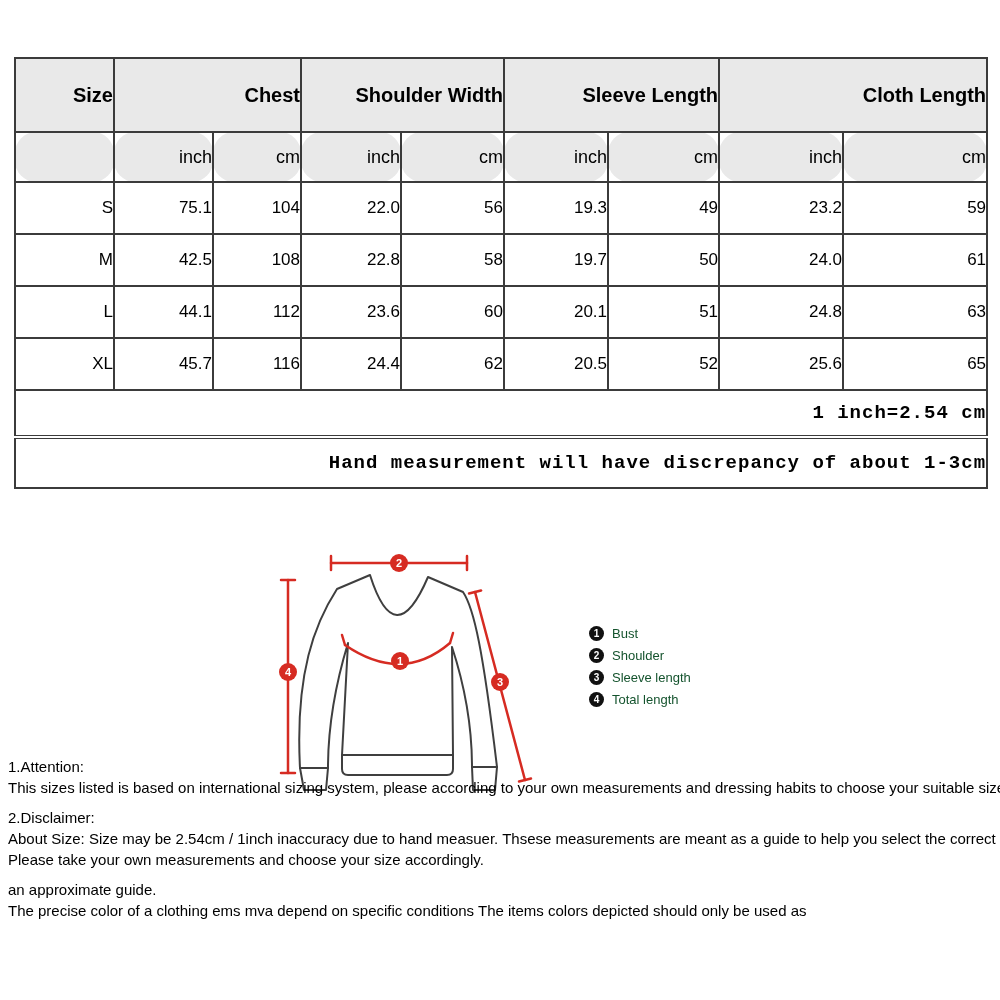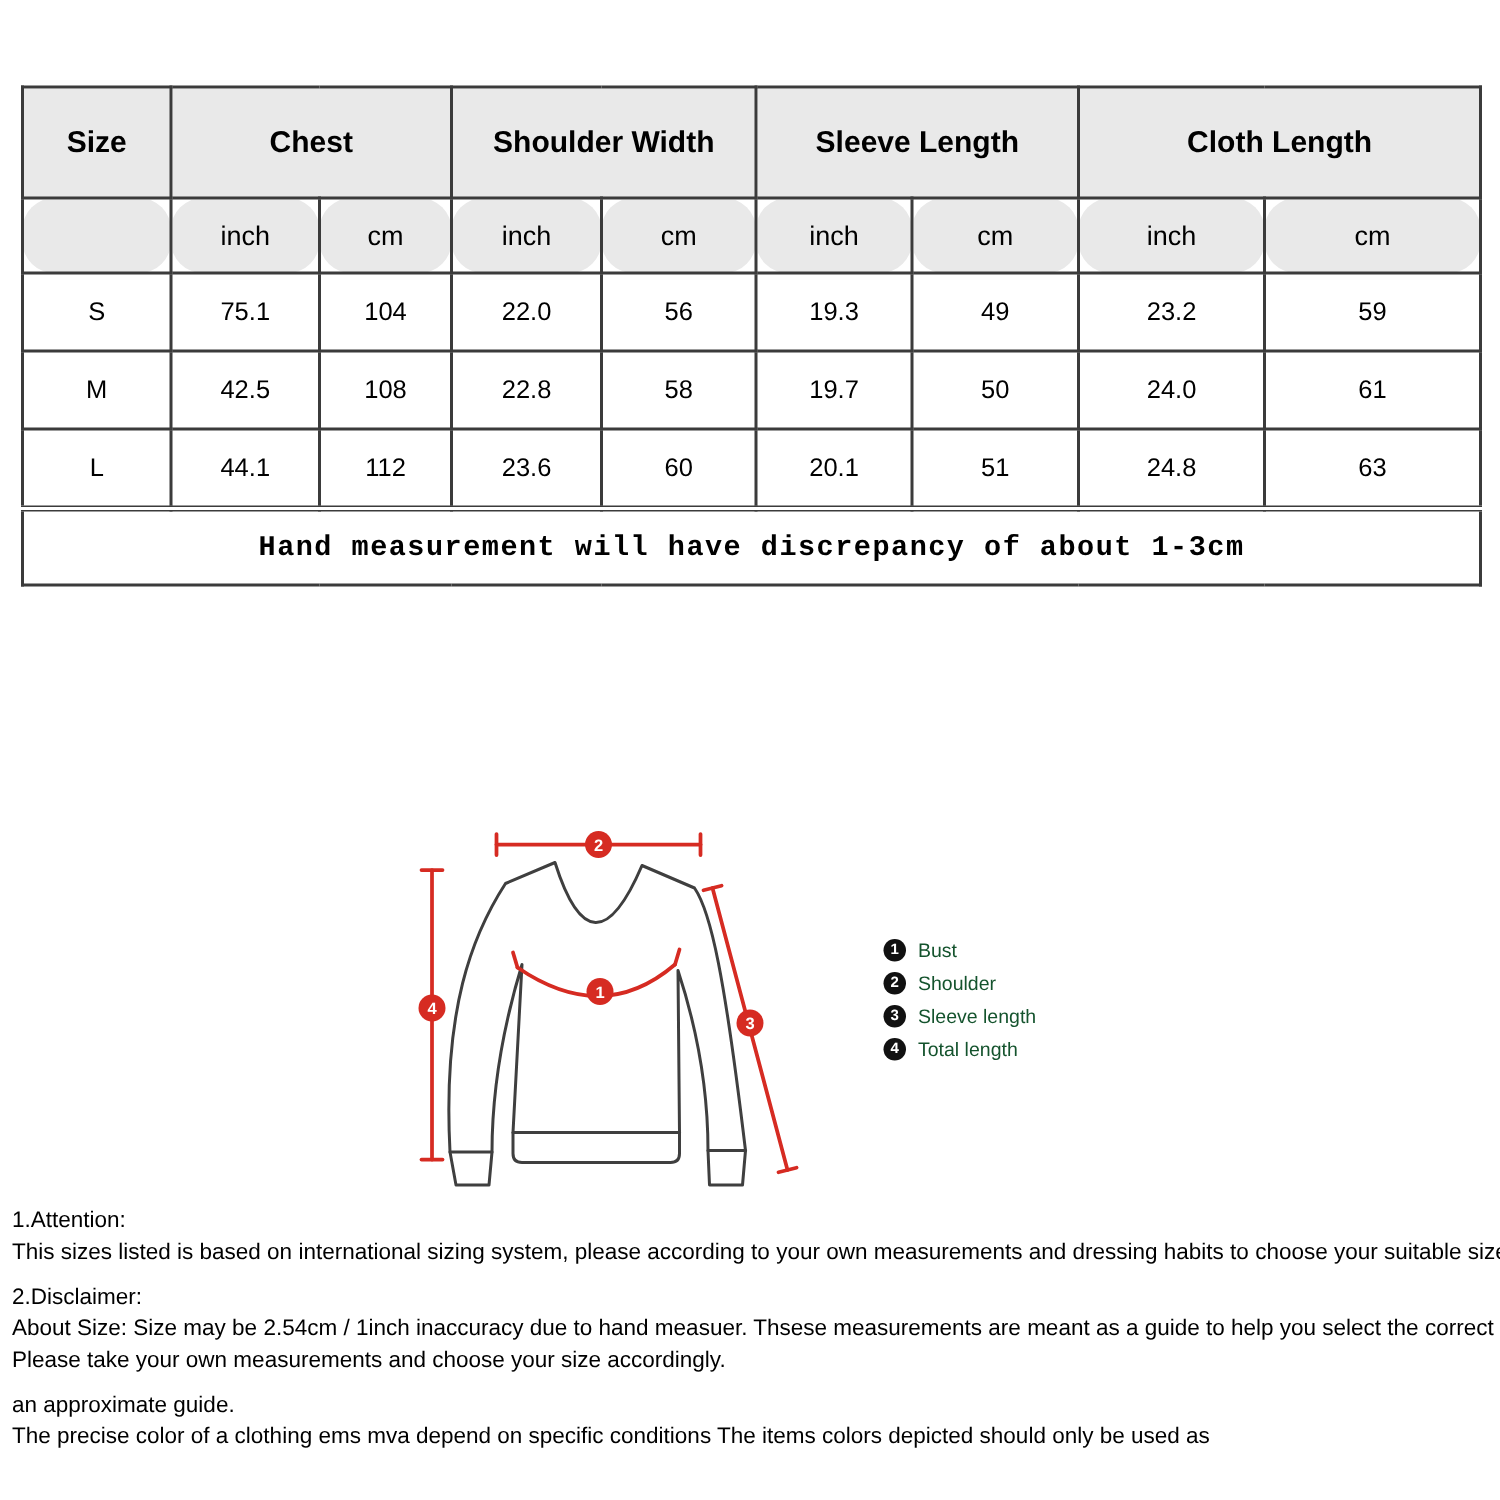--- a/index.html
+++ b/index.html
@@ -7,21 +7,21 @@
     width:1000px;height:1000px;background:#ffffff;position:relative;
     font-family:"Liberation Sans","DejaVu Sans",sans-serif;color:#000;
   }
 
   
   table.chart{
     position:absolute;left:14px;top:57px;
     border-collapse:collapse;table-layout:fixed;width:972px;
   }
   table.chart th,table.chart td{
-    border:2px solid #3b3b3b;text-align:center;vertical-align:middle;
+    border:2px solid #3b3b3b;text-align:right;vertical-align:middle;
     padding:0;overflow:hidden;
   }
   tr.hdr th{background:#e9e9e9;font-weight:bold;font-size:20px;height:72px;}
   tr.unit th{background:#e9e9e9;font-weight:normal;font-size:18px;height:48px;border-radius:21px;}
   tr.data td, tr.data th{background:#fff;font-weight:normal;font-size:17px;height:50px;}
   tr.note td{
     background:#fff;height:44px;
     font-family:"Liberation Mono","DejaVu Sans Mono",monospace;
     font-weight:bold;font-size:19px;letter-spacing:1px;
   }
@@ -33,21 +33,21 @@
   .legend{position:absolute;left:589px;top:622px;}
   .legend-row{display:flex;align-items:center;height:22px;}
   .legend-dot{
     width:15px;height:15px;border-radius:50%;background:#111111;color:#fff;
     font-size:10px;font-weight:bold;line-height:15px;text-align:center;
     margin-right:8px;flex:0 0 15px;
   }
   .legend-label{font-size:13px;color:#14532d;}
 
   
-  .notes{position:absolute;left:8px;top:803px;width:988px;font-size:15px;line-height:21px;}
+  .notes{position:absolute;left:8px;top:756px;width:988px;font-size:15px;line-height:21px;}
   .note-section{margin-bottom:9px;}
   .note-heading{white-space:nowrap;}
   .note-line{white-space:nowrap;}
 </style>
 </head>
 <body>
 
 <table class="chart">
   <colgroup>
     <col style="width:99px">
@@ -104,20 +104,34 @@
   <tr class="data">
     <th>L</th>
     <td>44.1</td>
     <td>112</td>
     <td>23.6</td>
     <td>60</td>
     <td>20.1</td>
     <td>51</td>
     <td>24.8</td>
     <td>63</td>
+  </tr>
+  <tr class="data">
+    <th>XL</th>
+    <td>45.7</td>
+    <td>116</td>
+    <td>24.4</td>
+    <td>62</td>
+    <td>20.5</td>
+    <td>52</td>
+    <td>25.6</td>
+    <td>65</td>
+  </tr>
+  <tr class="note">
+    <td colspan="9">1 inch=2.54 cm</td>
   </tr>
   <tr class="note note2">
     <td colspan="9">Hand measurement will have discrepancy of about 1-3cm</td>
   </tr>
 </tbody>
   </table>
 
 <svg class="diagram-svg" width="300" height="270" viewBox="0 0 300 270">
 
   <g fill="none" stroke="#3f3f3f" stroke-width="2" stroke-linejoin="round" stroke-linecap="round">

